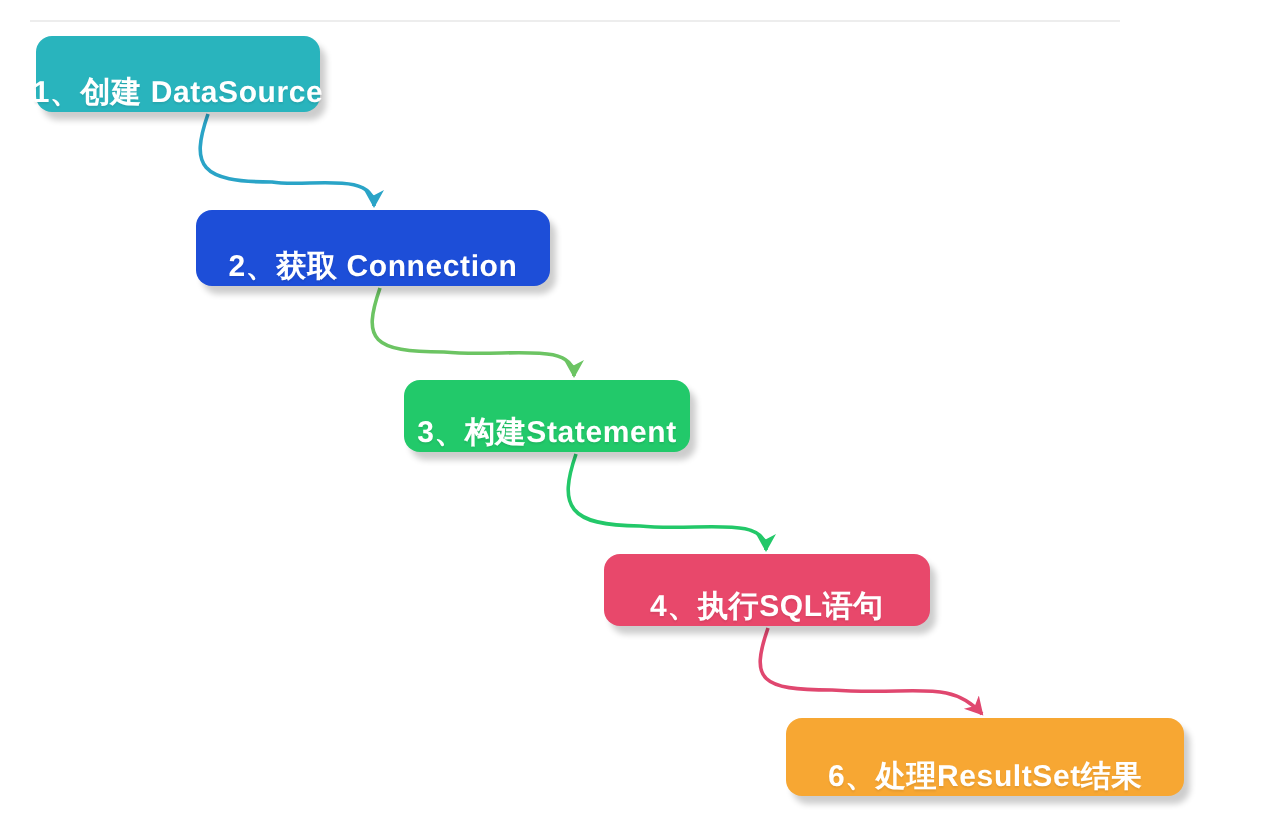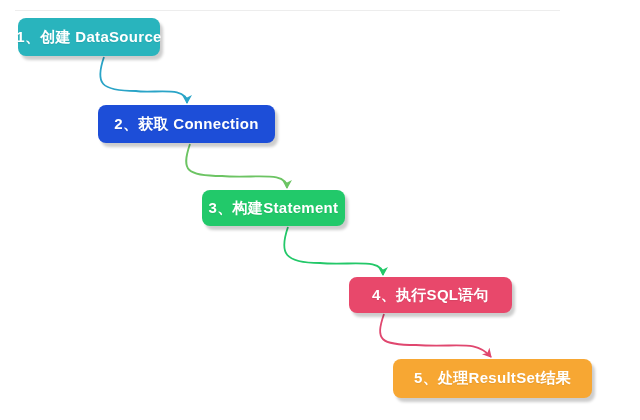--- a/index.html
+++ b/index.html
@@ -10,34 +10,34 @@
     overflow:hidden;
     font-family:"Liberation Sans","DejaVu Sans",sans-serif;
   }
   #top-line{
     position:absolute;left:15px;top:10px;width:545px;height:1px;
     background:#ededed;
   }
   #arrow-layer{position:absolute;left:0;top:0;width:640px;height:420px;}
   .step{
     position:absolute;
-    display:flex;align-items:center;justify-content:center;
+    display:flex;align-items:flex-end;justify-content:center;
     border-radius:8px;
     color:#ffffff;
     font-weight:bold;
     font-size:15px;
     letter-spacing:.3px;
     box-shadow:3px 4px 3px rgba(0,0,0,0.20);
     white-space:nowrap;
     text-shadow:0 1px 1px rgba(0,0,0,0.08);
   }
   .s1{left:18px;top:18px;width:142px;height:38px;}
   .s2{left:98px;top:105px;width:177px;height:38px;}
   .s3{left:202px;top:190px;width:143px;height:36px;}
-  .s4{left:302px;top:277px;width:163px;height:36px;margin-left:47px;}
+  .s4{left:302px;top:277px;width:163px;height:36px;}
   .s5{left:393px;top:359px;width:199px;height:39px;}
 </style>
 </head>
 <body>
 
 <div id="stage">
 
   <div id="top-line"></div>
 
   <svg id="arrow-layer" viewBox="0 0 640 420" xmlns="http://www.w3.org/2000/svg">
@@ -67,16 +67,16 @@
   <div class="step s2" style="background: #1d4ed8;">
     <span>2、获取 Connection</span>
   </div>
   <div class="step s3" style="background: rgb(34, 201, 106);">
     <span>3、构建Statement</span>
   </div>
   <div class="step s4" style="background: rgb(232, 72, 107);">
     <span>4、执行SQL语句</span>
   </div>
   <div class="step s5" style="background: rgb(247, 167, 51);">
-    <span>5、处理ResultSet结果</span>
+    <span>6、处理ResultSet结果</span>
   </div>
 
 </div>
 
 </body></html>

